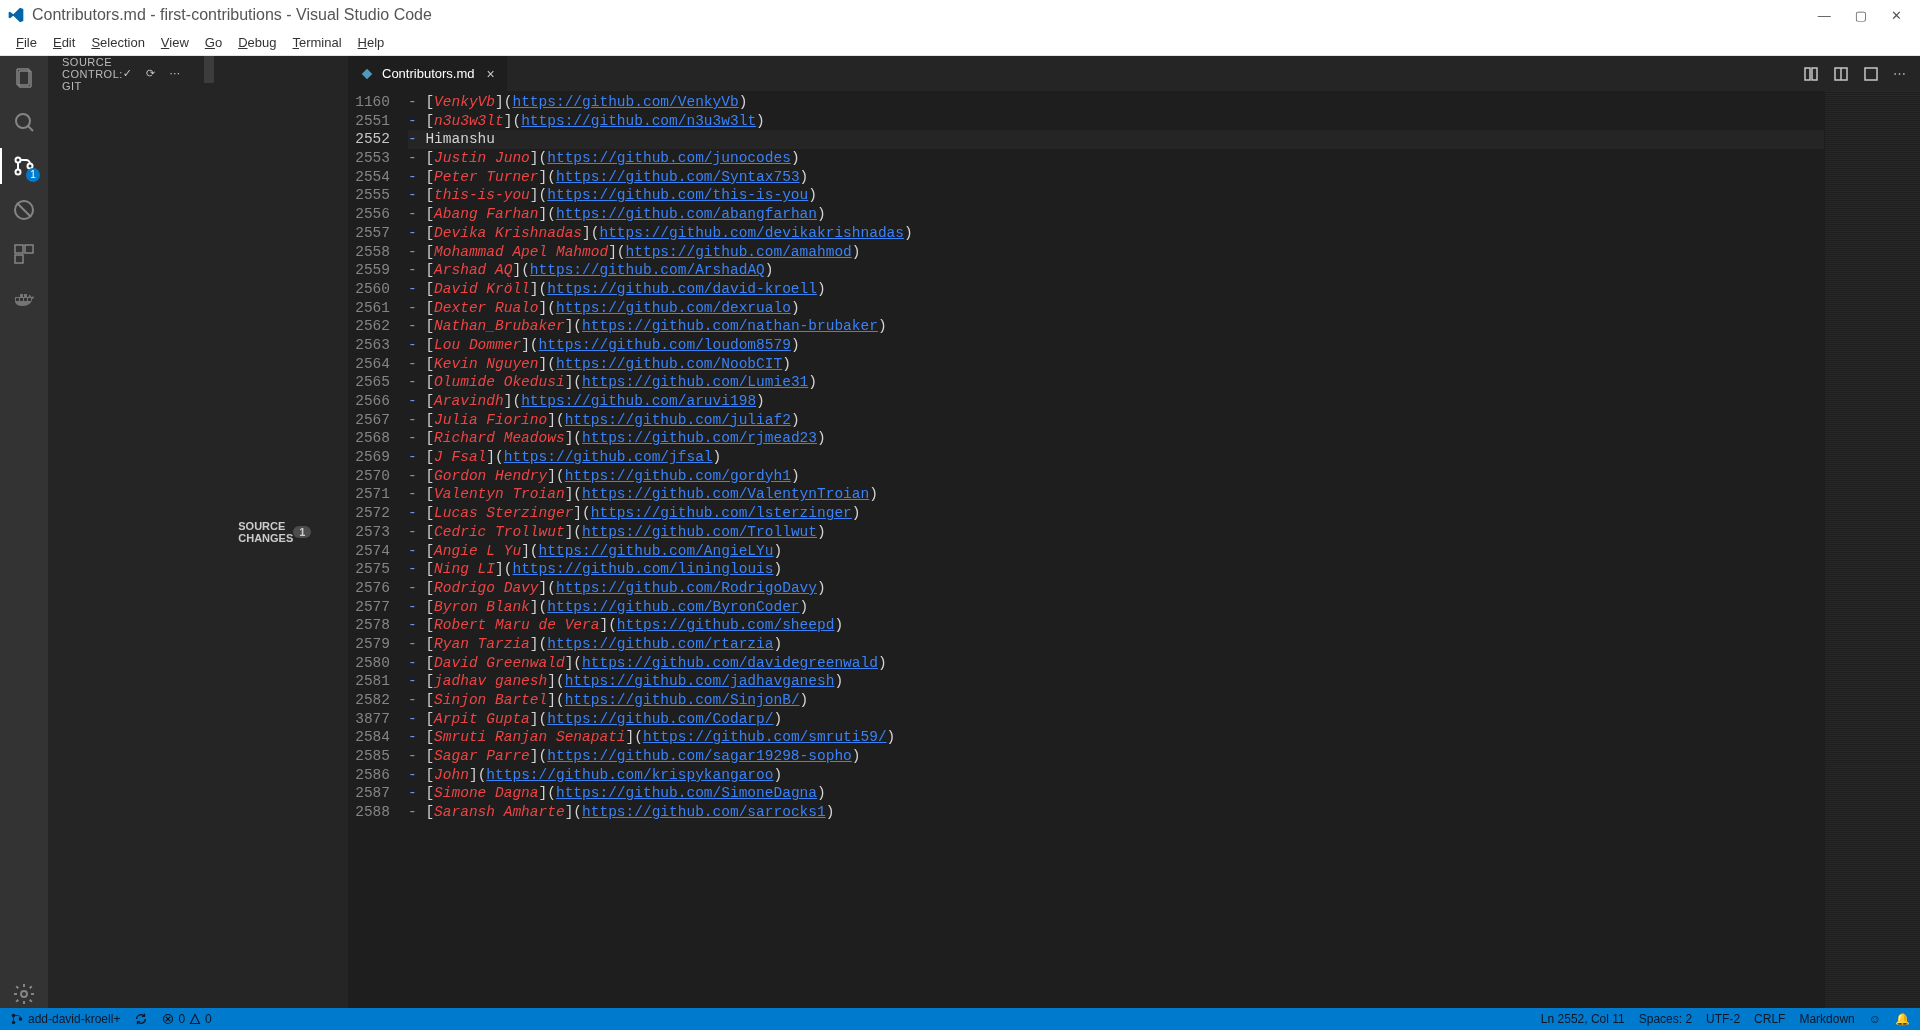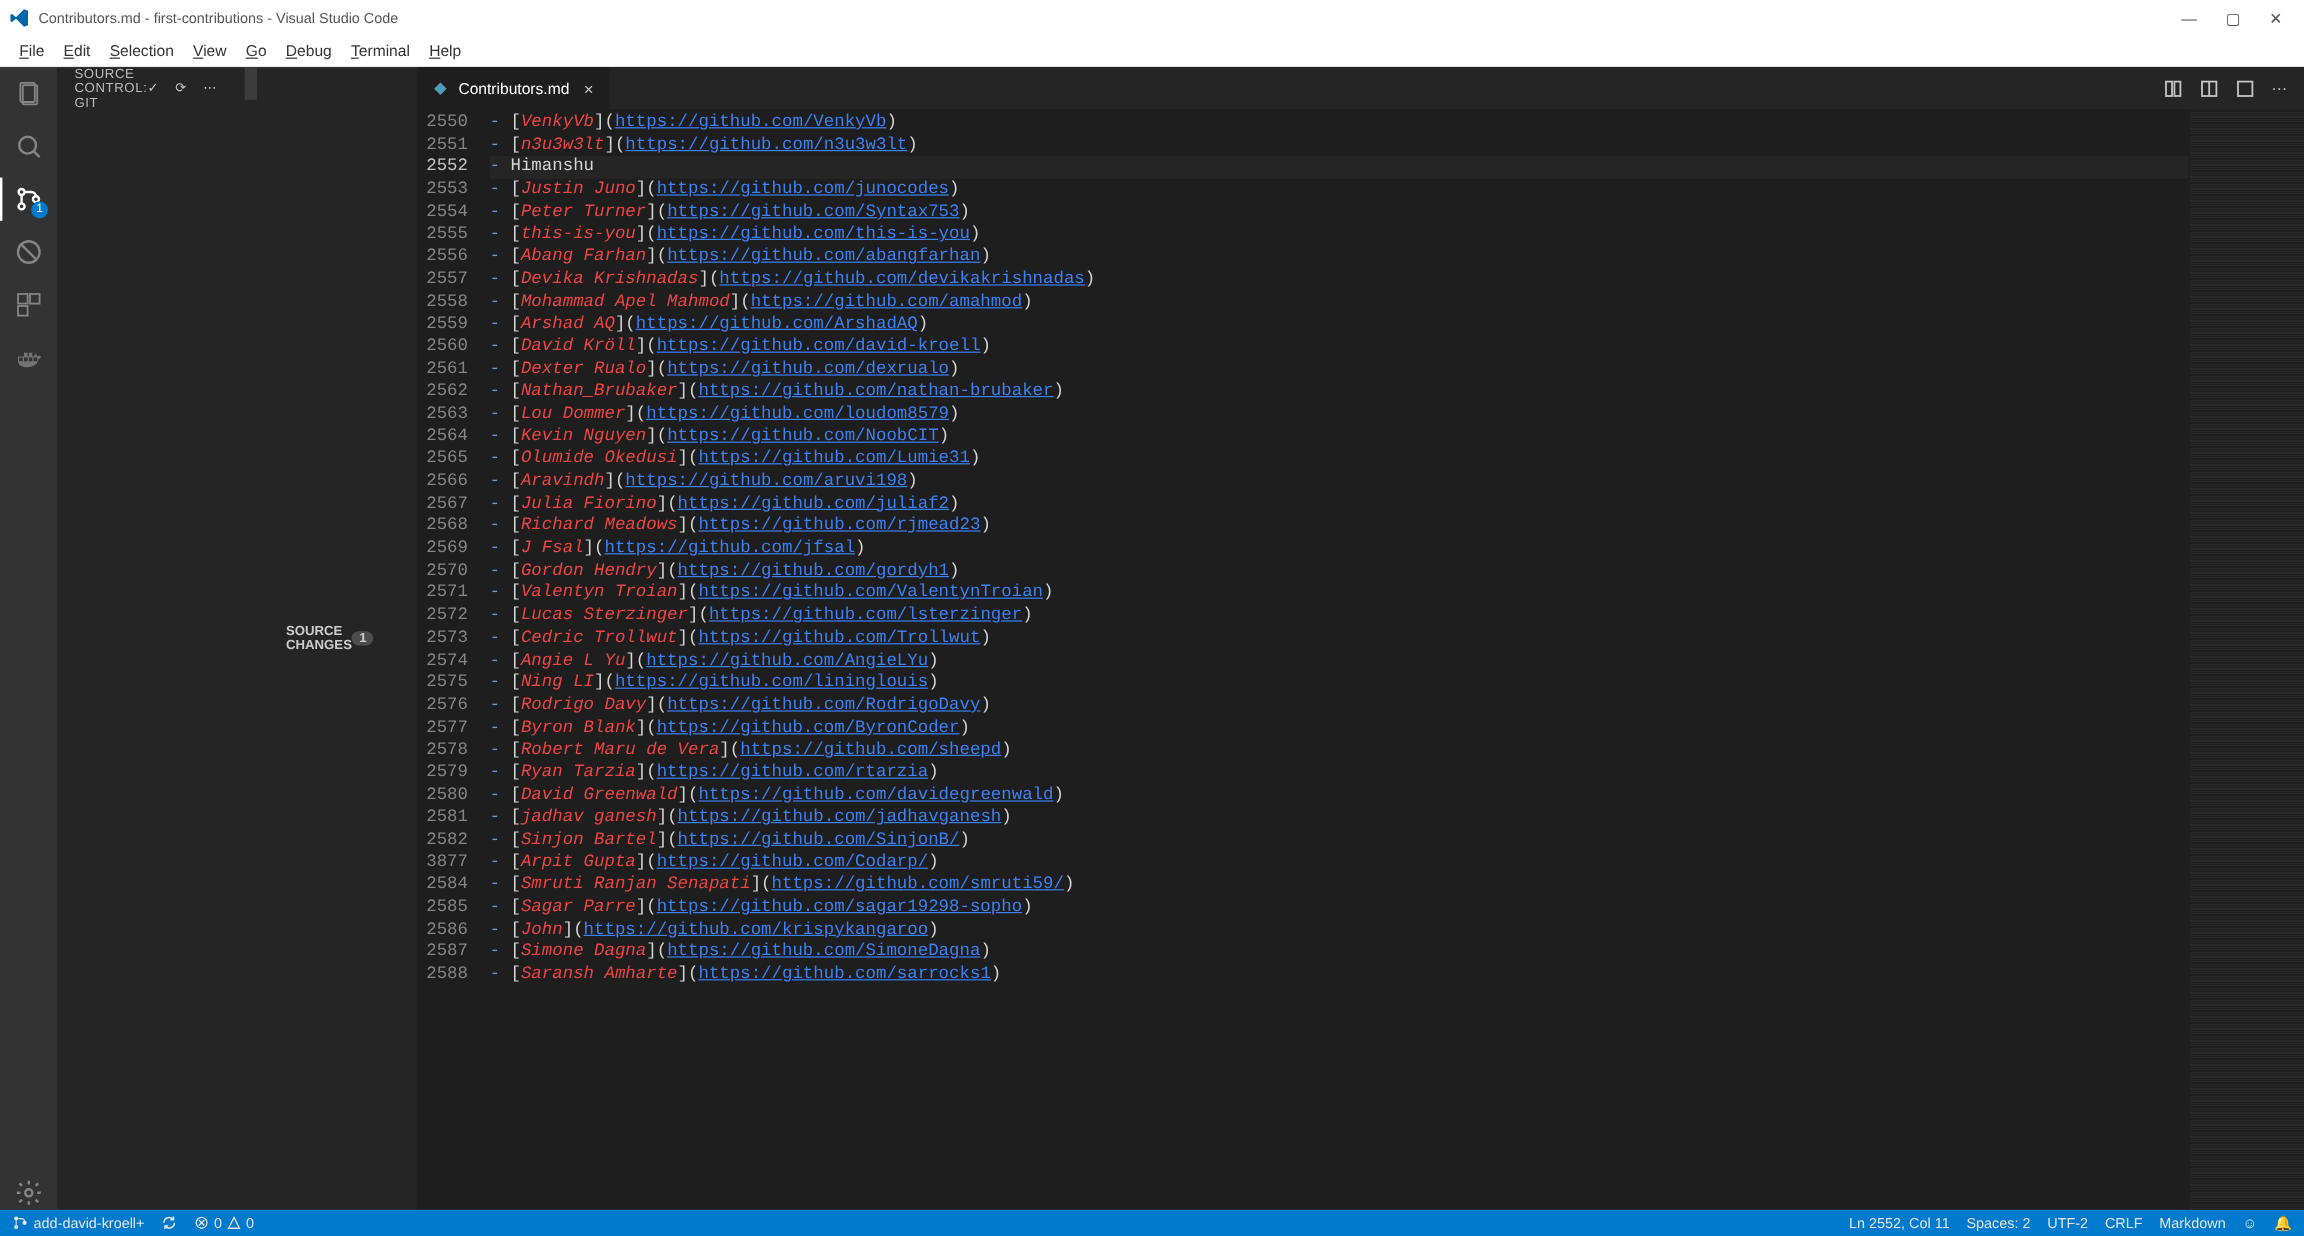--- a/index.html
+++ b/index.html
@@ -1,19 +1,19 @@
 <!DOCTYPE html>
 <html><head>
 <meta charset="utf-8">
 <style>
 * { margin: 0; padding: 0; box-sizing: border-box; }
 body { font-family: "Segoe UI", sans-serif; font-size: 13px; background: #1e1e1e; color: #cccccc; overflow: hidden; width: 1920px; height: 1030px; }
 .titlebar { height: 30px; background: #ffffff; display: flex; align-items: center; padding: 0 8px; color: #333; }
 .titlebar .logo { width: 16px; height: 16px; margin-right: 8px; }
-.titlebar .title { flex: 1; font-size: 12px; color: #555; }
+.titlebar .title { flex: 1; font-size: 16px; color: #555; }
 .titlebar .win-controls { display: flex; gap: 24px; padding-right: 10px; color: #555; }
 .menubar { height: 26px; background: #ffffff; display: flex; align-items: center; padding: 0 8px; border-bottom: 1px solid #e5e5e5; }
 .menubar .menu-item { padding: 2px 8px; font-size: 13px; color: #333; cursor: pointer; }
 .menubar .menu-item .mn { text-decoration: underline; }
 .main { display: flex; height: calc(100% - 30px - 26px - 22px); }
 .activitybar { width: 48px; background: #333333; display: flex; flex-direction: column; align-items: center; padding-top: 8px; gap: 16px; }
 .activitybar .icon { width: 28px; height: 28px; display: flex; align-items: center; justify-content: center; color: #858585; cursor: pointer; position: relative; }
 .activitybar .icon.active { color: #ffffff; }
 .activitybar .icon.active::before { content: ""; position: absolute; left: -10px; top: -4px; bottom: -4px; width: 2px; background: #ffffff; }
 .activitybar .spacer { flex: 1; }
@@ -43,21 +43,21 @@
 .code { flex: 1; padding-top: 2px; white-space: pre; color: #d4d4d4; position: relative; }
 .code .line { height: 18.7px; }
 .code .line.current { background: rgba(255,255,255,0.03); }
 .code .dash { color: #6796e6; }
 .code .bracket { color: #d4d4d4; }
 .code .name { color: #ef4444; font-style: italic; }
 .code .paren { color: #d4d4d4; }
 .code .url { color: #3b82f6; text-decoration: underline; }
 .minimap { width: 96px; background: #1e1e1e; border-left: 1px solid #1e1e1e; position: relative; overflow: hidden; }
 .minimap .noise { position: absolute; inset: 0; background: repeating-linear-gradient( to bottom, rgba(200,200,200,0.10) 0px, rgba(200,200,200,0.10) 1px, transparent 1px, transparent 2px ); opacity: 0.6; }
-.statusbar { height: 22px; background: #007acc; color: #e5e5e5; display: flex; align-items: center; font-size: 12px; padding: 0 10px; gap: 14px; }
+.statusbar { height: 22px; background: #007acc; color: #0f172a; display: flex; align-items: center; font-size: 12px; padding: 0 10px; gap: 14px; }
 .statusbar .sb-item { display: flex; align-items: center; gap: 4px; cursor: pointer; }
 .statusbar .spacer { flex: 1; }
 svg { display: block; }
 </style>
 </head>
 <body>
 
 <div class="titlebar">
   <span class="logo">
     <svg viewBox="0 0 24 24" width="16" height="16">
@@ -193,21 +193,21 @@
         <span>
             <svg width="16" height="16" viewBox="0 0 16 16" stroke="currentColor" fill="none" stroke-width="1.5">
               <rect x="2" y="2" width="12" height="12"></rect>
             </svg>
           </span>
         <span>⋯</span>
       </div>
     </div>
     <div class="editor-body">
       <div class="gutter" id="gutter">
-          <div class="ln">2550</div>
+          <div class="ln">1160</div>
           <div class="ln">2551</div>
           <div class="ln current">2552</div>
           <div class="ln">2553</div>
           <div class="ln">2554</div>
           <div class="ln">2555</div>
           <div class="ln">2556</div>
           <div class="ln">2557</div>
           <div class="ln">2558</div>
           <div class="ln">2559</div>
           <div class="ln">2560</div>

